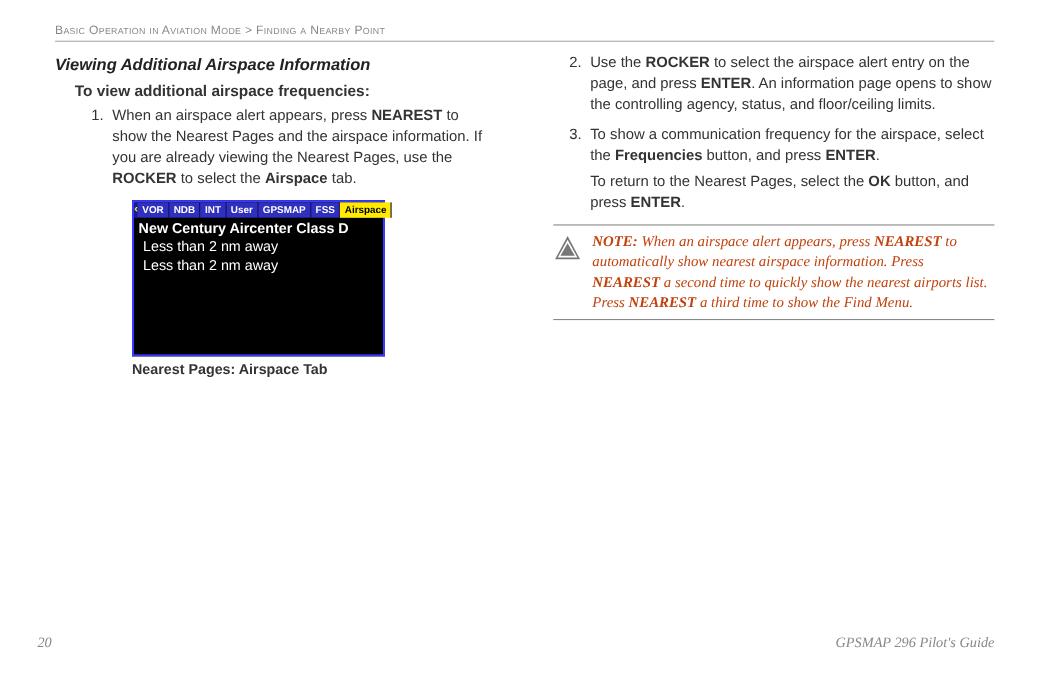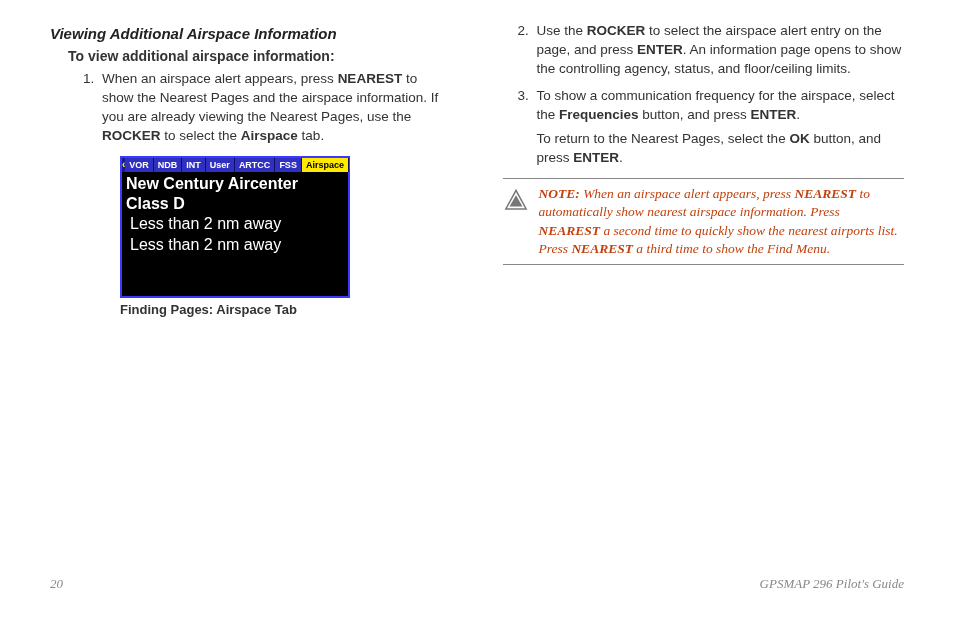--- a/index.html
+++ b/index.html
@@ -85,21 +85,21 @@
     font-size:10px;
   }
   .tabbar .tab {
     padding: 4px 4px;
     border-right: 1px solid #101060;
     display:flex;align-items:center;
   }
   .tabbar .tab.sel { background:#ffea00; color:#000; }
   .device-body {
     background:#000; color:#fff;
-    font-size:16px; font-weight:bold;
+    font-size:13px; font-weight:bold;
     padding: 2px 4px 2px 4px;
     min-height: 120px;
   }
   .device-body .entry { line-height:1.25; margin-bottom:1px; }
   .device-body .dist { font-weight:normal; padding-left:4px; }
   .caption {
     font-weight: bold;
     font-size: 13px;
     margin-left: 70px;
     margin-top: 3px;
@@ -120,70 +120,73 @@
     font-family: Georgia, 'Times New Roman', serif;
     font-style: italic;
     font-size: 13.5px;
     line-height: 1.35;
     color: #c2410c;
   }
   .note-text .nb { font-weight: bold; font-style: italic; }
   .footer {
     position: absolute;
     bottom: 26px;
-    left: 50px; right: 50px;
+    left: 34px; right: 50px;
     display: flex;
     justify-content: space-between;
     font-family: Georgia, 'Times New Roman', serif;
     font-style: italic;
     font-size: 13px;
     color: #888;
   }
 </style>
 </head>
 <body>
 
 <div class="page">
+  <div class="header-line">
+    <span>Basic Operation in Aviation Mode</span><span> &gt; </span><span>Finding a Nearby Point</span>
+  </div>
 
   <div class="cols">
 
     <div class="col">
       <div class="section-title">Viewing Additional Airspace Information</div>
 
-      <div class="howto">To view additional airspace information:</div>
+      <div class="howto">To view additional airspace frequencies:</div>
       <ol class="steps">
         <li>
           <span>When an airspace alert appears, press </span><span class="b">NEAREST</span><span> to show the Nearest Pages and the airspace information. If you are already viewing the Nearest Pages, use the </span><span class="b">ROCKER</span><span> to select the </span><span class="b">Airspace</span><span> tab.</span>
         </li>
       </ol>
 
       <div class="device-fig">
         <div class="device">
           <div class="tabbar">
             <div class="arrow">‹</div>
             <div class="tab">VOR</div>
             <div class="tab">NDB</div>
             <div class="tab">INT</div>
             <div class="tab">User</div>
-            <div class="tab">ARTCC</div>
+            <div class="tab">GPSMAP</div>
             <div class="tab">FSS</div>
             <div class="tab sel">Airspace</div>
           </div>
           <div class="device-body">
             <div class="entry">
               <div>New Century Aircenter Class D</div>
               <div class="dist">Less than 2 nm away</div>
             </div>
             <div class="entry">
               <div class="dist">Less than 2 nm away</div>
             </div>
           </div>
         </div>
       </div>
-      <div class="caption">Finding Pages: Airspace Tab</div>
+      <div class="caption">Nearest Pages: Airspace Tab</div>
     </div>
 
     <div class="col">
       <ol class="steps" start="2" style="padding-left:30px;">
         <li>
           <span>Use the </span><span class="b">ROCKER</span><span> to select the airspace alert entry on the page, and press </span><span class="b">ENTER</span><span>. An information page opens to show the controlling agency, status, and floor/ceiling limits.</span>
         </li>
         <li>
           <span>To show a communication frequency for the airspace, select the </span><span class="b">Frequencies</span><span> button, and press </span><span class="b">ENTER</span><span>.</span>
           <div class="sub">

